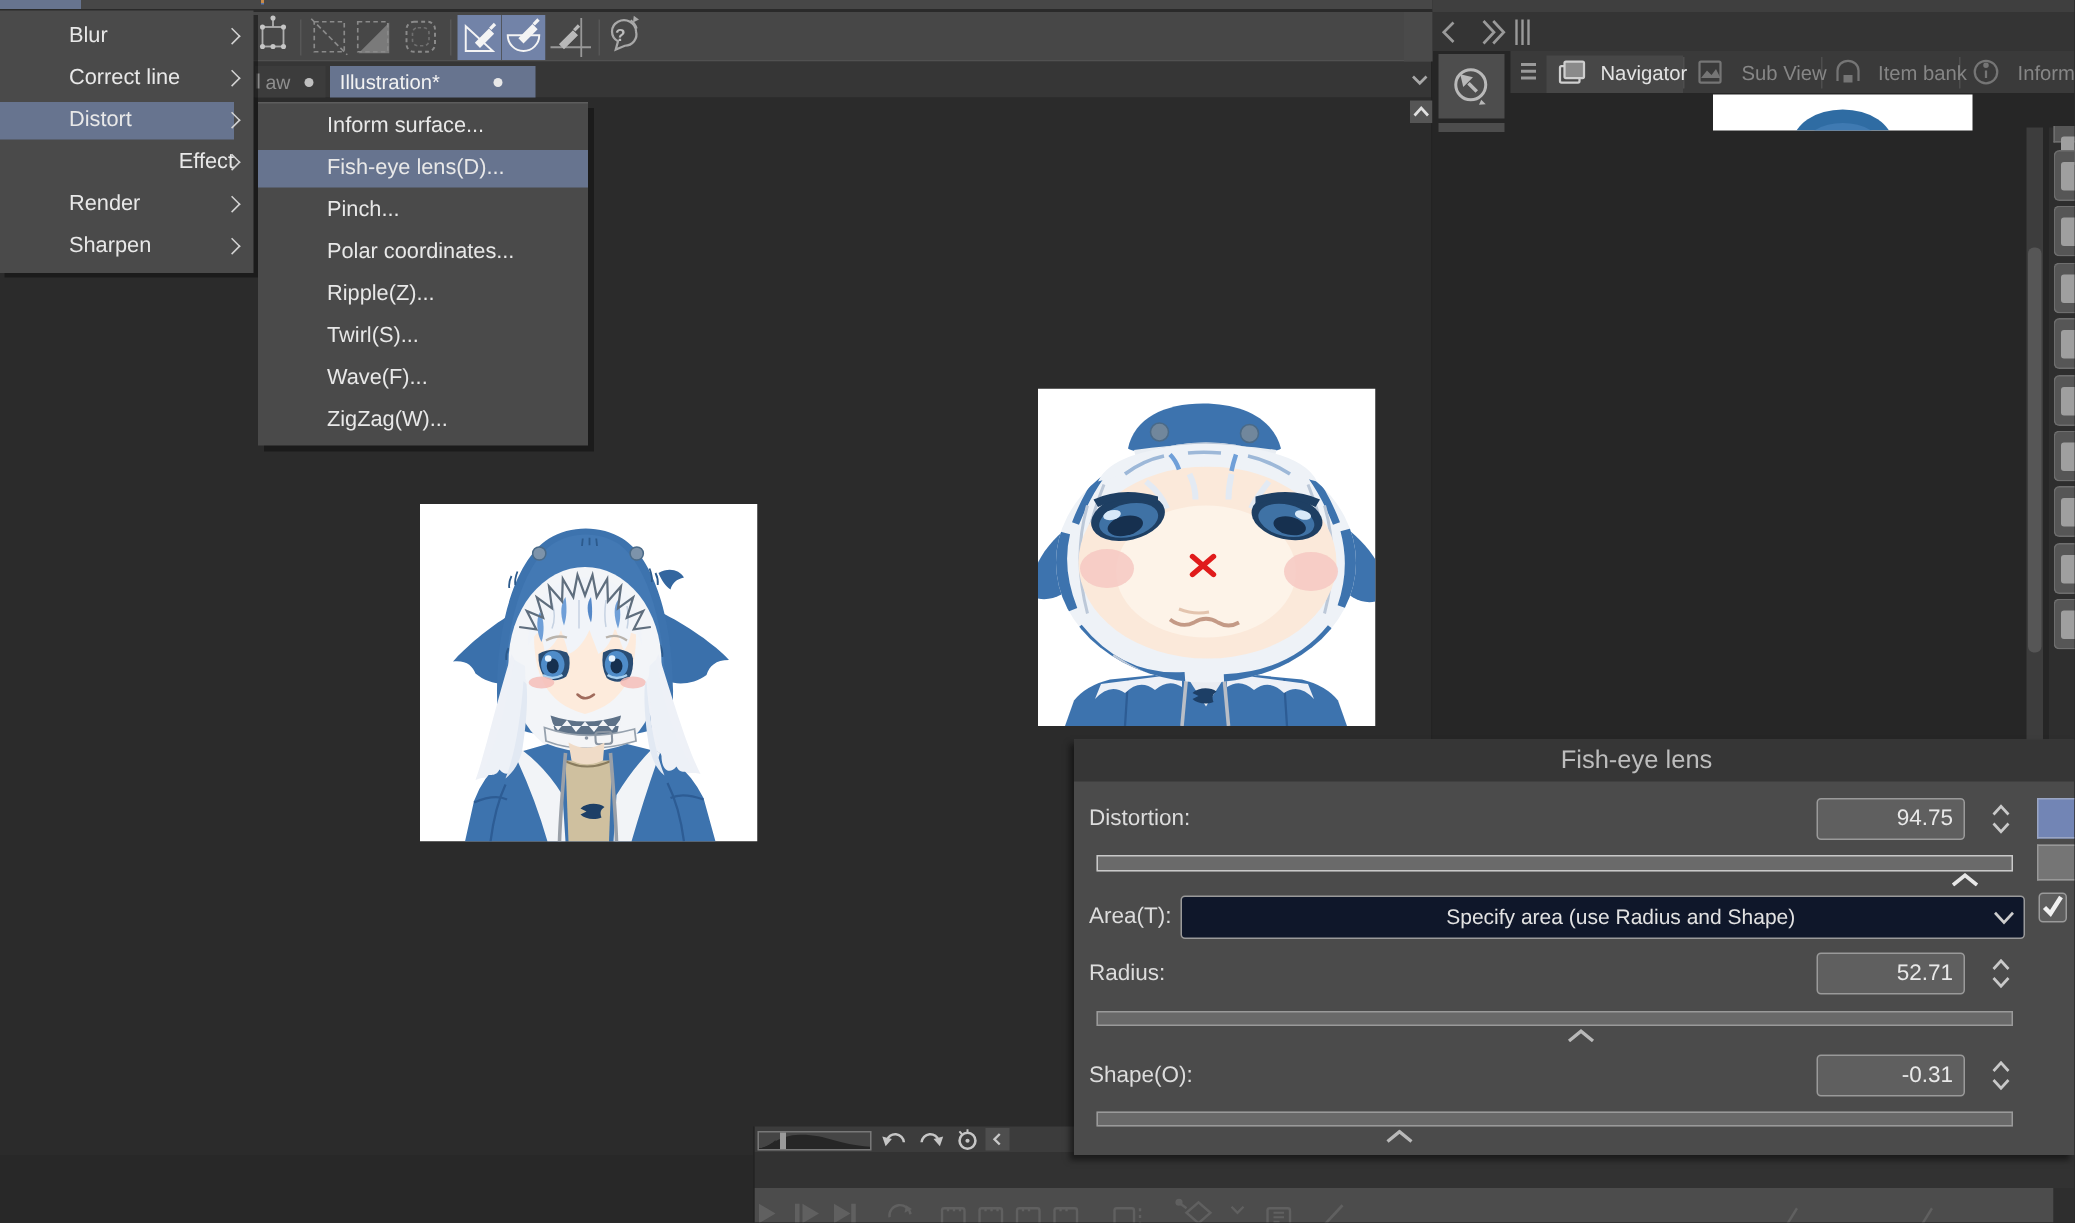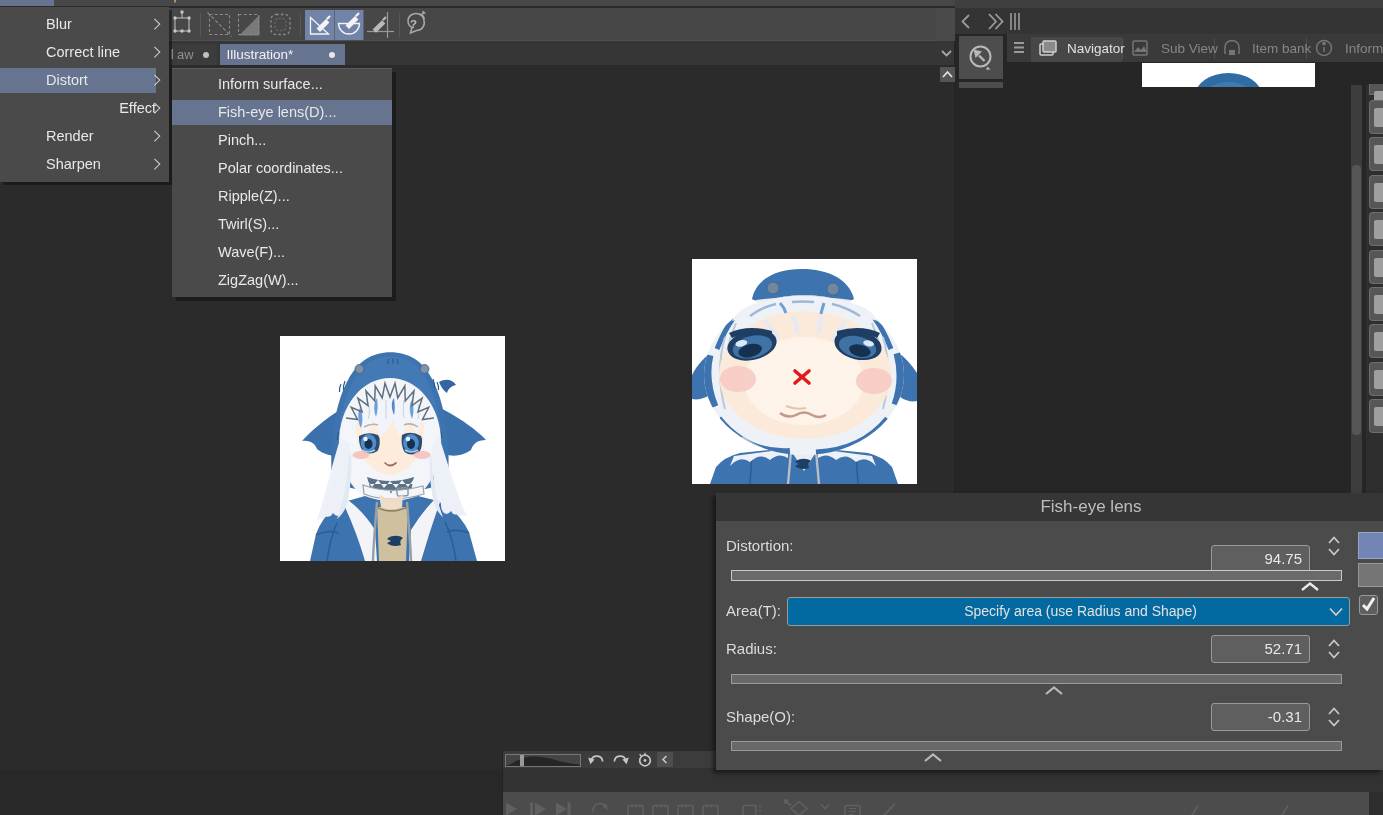--- a/index.html
+++ b/index.html
@@ -104,21 +104,21 @@
       <path d="M254.5 2.5 l 3.5 2.5 l -4 2" fill="#a8a8a8" stroke="none"></path>
     </g>
     <text x="245.5" y="19.5" font-size="11.5" fill="#bdbdbd" font-family="Liberation Sans" text-anchor="middle" font-weight="bold">?</text>
   </svg>
 
   <div class="ab" style="left:170px;top:44px;width:47px;height:21px;background:#3c3c3c;">
     <div class="ab" style="left:1px;top:5px;width:2px;height:10px;background:#8a8a8a;"></div>
     <div class="ab" style="left:7px;top:0;font-size:13px;line-height:21px;color:#8f8f8f;">aw</div>
     <div class="ab" style="left:33px;top:7.5px;width:6px;height:6px;border-radius:3px;background:#c0c0c0;"></div>
   </div>
-  <div class="ab" style="left:219.5px;top:44px;width:125px;height:21px;background:#67748f;">
+  <div class="ab" style="left:219.5px;top:44px;width:125px;height:21px;background:#67748f;padding-left:12px;">
     <div class="ab" style="left:7px;top:0;font-size:13.5px;line-height:21px;color:#f2f2f2;">Illustration*</div>
     <div class="ab" style="left:109px;top:7.5px;width:6px;height:6px;border-radius:3px;background:#e8e8e8;"></div>
   </div>
 
   <svg class="ab" style="left:955px;top:8px;" width="70" height="26" viewBox="0 0 70 26">
     <g stroke="#9a9a9a" stroke-width="1.8" fill="none">
       <path d="M14 7 L 7.5 13.5 L 14 20"></path>
       <path d="M34 6 L 41 13.5 L 34 21"></path>
       <path d="M40.5 6 L 47.5 13.5 L 40.5 21"></path>
       <line x1="56" y1="5" x2="56" y2="22" stroke-width="1.6"></line>
@@ -472,31 +472,31 @@
       <line x1="687" y1="24" x2="695" y2="11"></line>
       <line x1="777" y1="24" x2="785" y2="11"></line>
     </g>
   </g>
     </svg>
 
   <div class="ab" style="left:716px;top:493px;width:667px;height:277px;background:#4b4b4b;box-shadow:-3px 3px 4px rgba(10,10,10,0.6);">
     <div class="ab" style="left:0;top:0;width:667px;height:28px;background:#363636;"></div>
     <div class="ab" style="left:375px;top:0;transform:translateX(-50%);line-height:28px;font-size:17px;color:#bdbdbd;">Fish-eye lens</div>
     <div class="ab dlbl" style="top:39px;">Distortion:</div>
-    <div class="ab dval" style="top:52px;">94.75</div>
+    <div class="ab dval" style="top:39px;">94.75</div>
     <svg class="ab spin" style="top:39px;" width="14" height="28" viewBox="0 0 14 28">
       <path d="M2 11 L7 5.5 L12 11" class="sp"></path>
         <path d="M2 17 L7 22.5 L12 17" class="sp"></path>
     </svg>
     <div class="ab" style="left:15px;top:77px;width:610.5px;height:11px;background:#6a6a6a;border:1px solid #c9c9c9;box-sizing:border-box;"></div>
     <svg class="ab" style="left:584px;top:89px;" width="20" height="9" viewBox="0 0 20 9">
         <path d="M2 8 L10 1.5 L18 8" stroke="#e8e8e8" stroke-width="2.4" fill="none"></path>
       </svg>
     <div class="ab dlbl" style="top:104px;">Area(T):</div>
-    <div class="ab" style="left:71px;top:104px;width:563px;height:29px;background:#0369a1;border:1px solid #9a9a9a;border-radius:3px;box-sizing:border-box;padding-left:24px;">
+    <div class="ab" style="left:71px;top:104px;width:563px;height:29px;background:#0f172a;border:1px solid #9a9a9a;border-radius:3px;box-sizing:border-box;padding-left:24px;">
       <div style="text-align:center;line-height:27px;font-size:14px;color:#e2e2e2;">Specify area (use Radius and Shape)</div>
       <svg class="ab" style="right:5px;top:8px;" width="16" height="12" viewBox="0 0 16 12">
           <path d="M2 2.5 L8 9 L14 2.5" stroke="#cdcdcd" stroke-width="1.8" fill="none"></path>
         </svg>
     </div>
     <div class="ab dlbl" style="top:142px;">Radius:</div>
     <div class="ab dval" style="top:142px;">52.71</div>
     <svg class="ab spin" style="top:142px;" width="14" height="28" viewBox="0 0 14 28">
       <path d="M2 11 L7 5.5 L12 11" class="sp"></path>
         <path d="M2 17 L7 22.5 L12 17" class="sp"></path>

